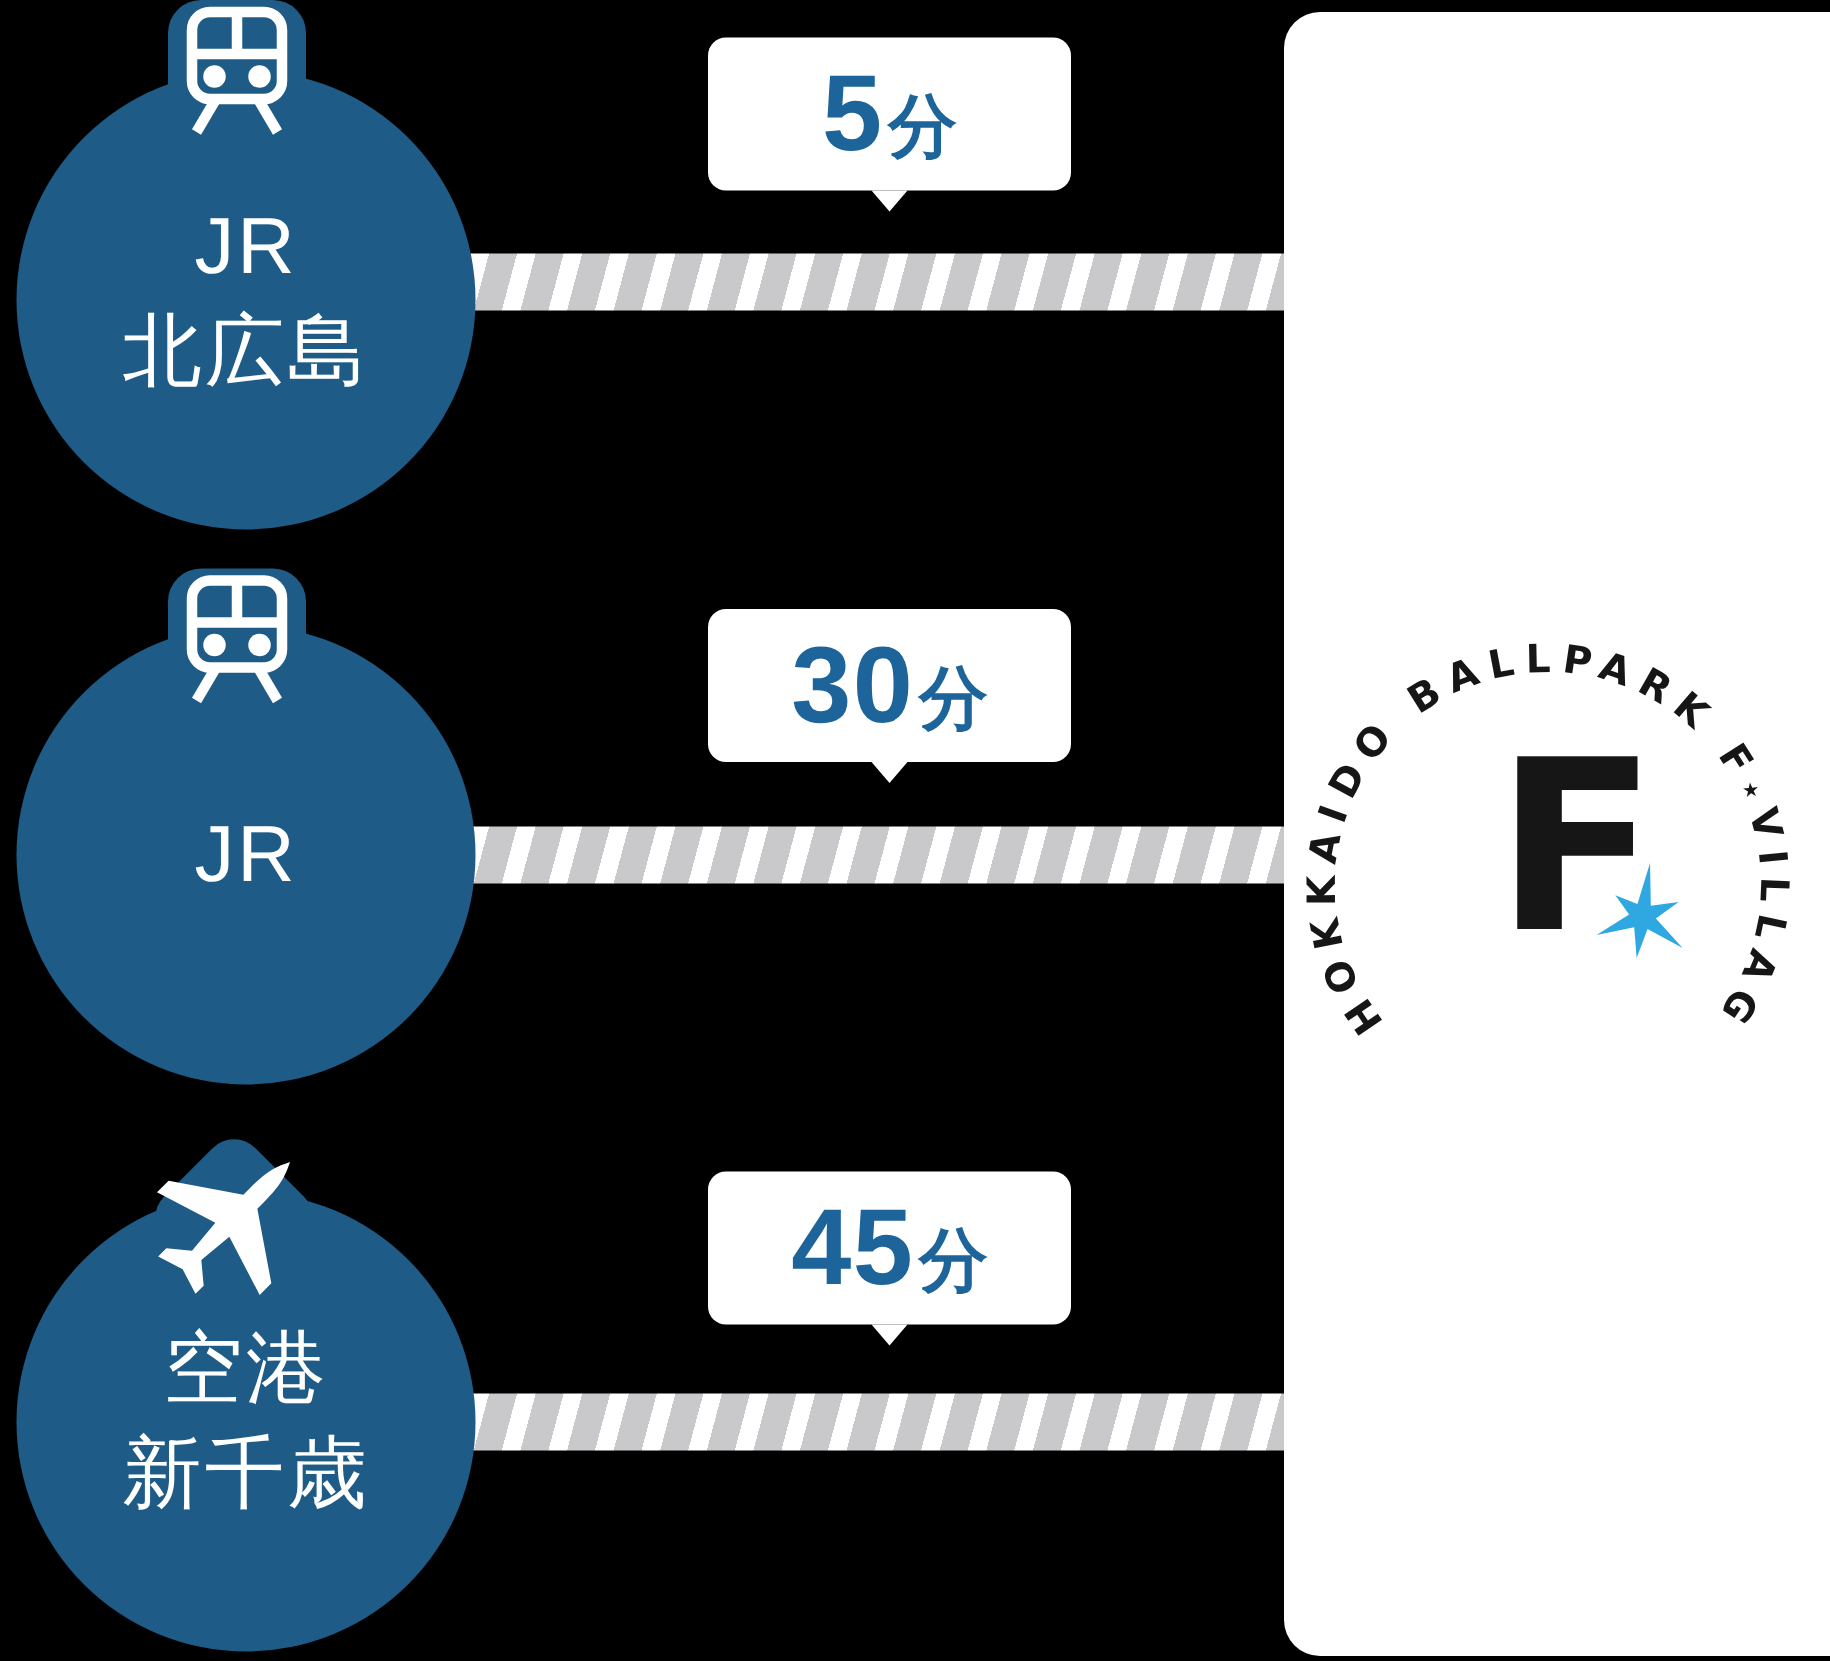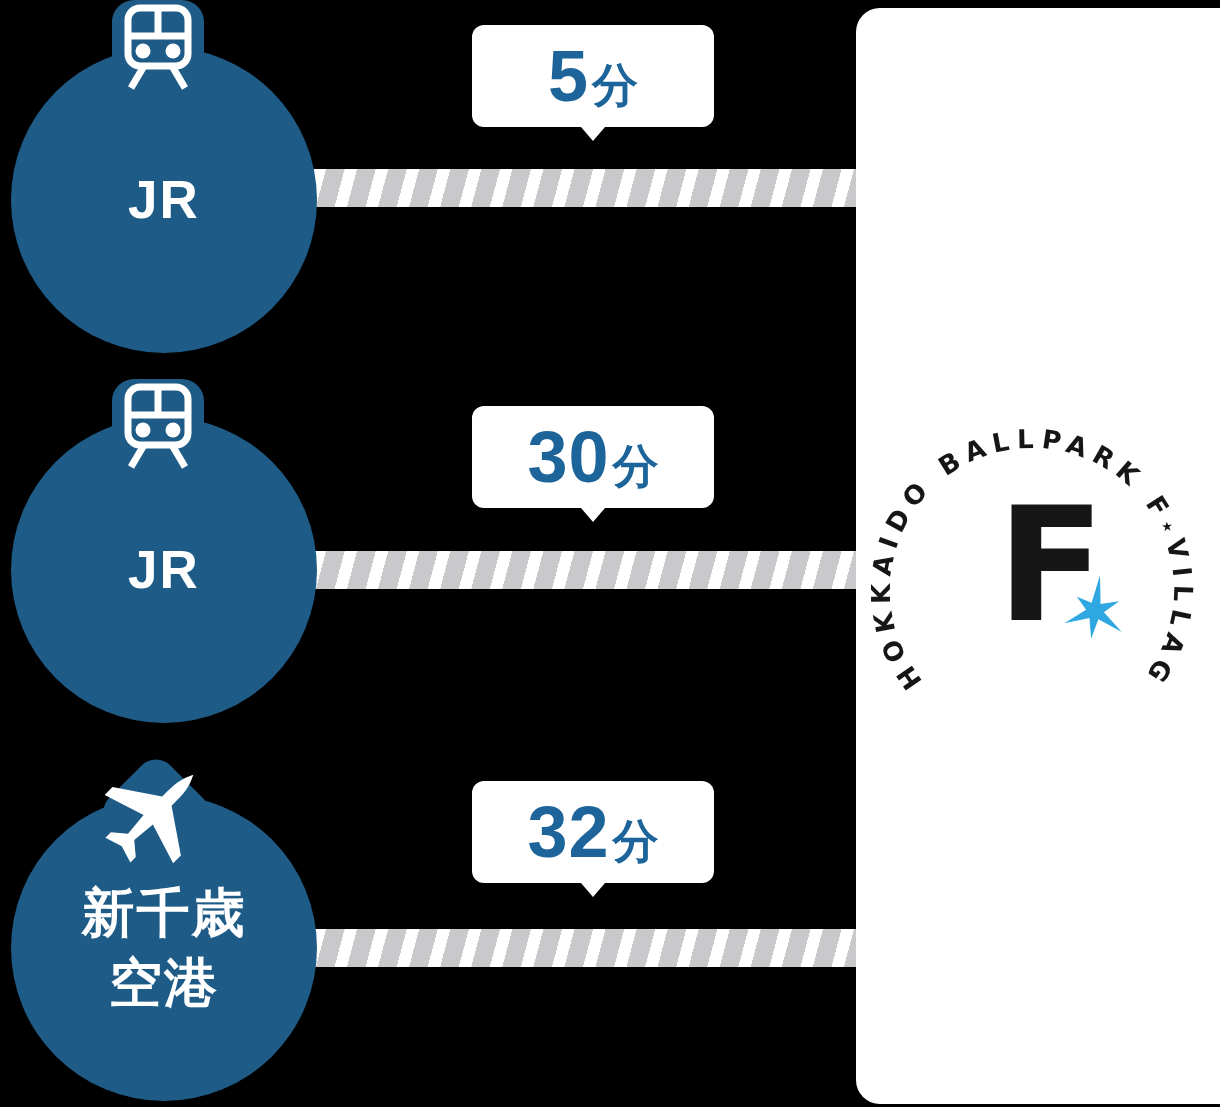--- a/index.html
+++ b/index.html
@@ -21,21 +21,21 @@
   .dash-line.l2{top:551px}
   .dash-line.l3{top:929px}
   
   .circle{
     position:absolute;left:11px;width:306px;height:306px;border-radius:50%;
     background:#1e5c87;z-index:2;display:flex;flex-direction:column;
     align-items:center;justify-content:center;text-align:center;
   }
   .circle.c1{top:47px}.circle.c2{top:417px}.circle.c3{top:795px}
   .station-line{
-    color:#ffffff;font-size:53px;line-height:1.32;font-weight:700;letter-spacing:2px;
+    color:#ffffff;font-size:53px;line-height:1.32;font-weight:400;letter-spacing:2px;
   }
   
   .train-wrap{position:absolute;left:112px;width:92px;height:100px;z-index:3;}
   .train-wrap.t1{top:0px}.train-wrap.t2{top:379px}
   .train-bg{position:absolute;left:0;top:0;width:92px;height:88px;border-radius:22px;background:#1e5c87;}
   .train-wrap svg{position:absolute;left:0;top:0;}
   
   .plane-wrap{position:absolute;left:113px;top:769px;width:86px;height:86px;z-index:3;
     transform:rotate(45deg);}
   .plane-bg{position:absolute;left:0;top:0;width:86px;height:86px;border-radius:20px;background:#1e5c87;}
@@ -73,20 +73,21 @@
 <div id="stage">
 
   <div class="white-panel"></div>
 
   <div class="dash-line l1"></div>
   <div class="dash-line l2"></div>
   <div class="dash-line l3"></div>
 
   <div class="circle c1">
     <div class="station-line">JR</div>
+    <div class="station-line">北広島</div>
   </div>
   <div class="train-wrap t1">
     <div class="train-bg"></div>
     <svg width="92" height="100" viewBox="0 0 92 100">
       <rect x="16" y="8" width="60" height="58" rx="12" fill="none" stroke="#fff" stroke-width="7"></rect>
       <line x1="46" y1="8" x2="46" y2="36" stroke="#fff" stroke-width="7"></line>
       <line x1="16" y1="36" x2="76" y2="36" stroke="#fff" stroke-width="7"></line>
       <circle cx="31" cy="51" r="7.5" fill="#fff"></circle>
       <circle cx="61" cy="51" r="7.5" fill="#fff"></circle>
       <line x1="32" y1="66" x2="19" y2="88" stroke="#fff" stroke-width="7"></line>
@@ -114,32 +115,32 @@
       <line x1="60" y1="66" x2="73" y2="88" stroke="#fff" stroke-width="7"></line>
     </svg>
   </div>
 
   <div class="bubble b2">
     <span class="dur-num">30</span>
     <span class="dur-unit">分</span>
   </div>
 
   <div class="circle c3">
+    <div class="station-line">空港</div>
     <div class="station-line">新千歳</div>
-    <div class="station-line">空港</div>
   </div>
   <div class="plane-wrap">
     <div class="plane-bg"></div>
     <svg width="110" height="110" viewBox="0 0 100 100">
       <path fill="#fff" d="M50 2 C54 10 56 16 56 30 L56 36 L94 62 L94 72 L56 60 L54 82 L66 92 L66 99 L50 94 L34 99 L34 92 L46 82 L44 60 L6 72 L6 62 L44 36 L44 30 C44 16 46 10 50 2 Z"></path>
     </svg>
   </div>
 
   <div class="bubble b3">
-    <span class="dur-num">32</span>
+    <span class="dur-num">45</span>
     <span class="dur-unit">分</span>
   </div>
 
   <div class="logo">
     <svg class="arc" width="380" height="380" viewBox="0 0 380 380">
       <defs>
         <path id="arcPath" d="M 81.2 281.3 A 142 142 0 1 1 298.8 281.3" fill="none"></path>
       </defs>
       <text font-family="DejaVu Sans, Liberation Sans, sans-serif" font-size="26" font-weight="700" letter-spacing="7" fill="#161616">
         <textPath href="#arcPath" startOffset="0"><tspan>HOKKAIDO BALLPARK F</tspan><tspan font-size="13" dy="-3">★</tspan><tspan dy="3">VILLAGE</tspan></textPath>

